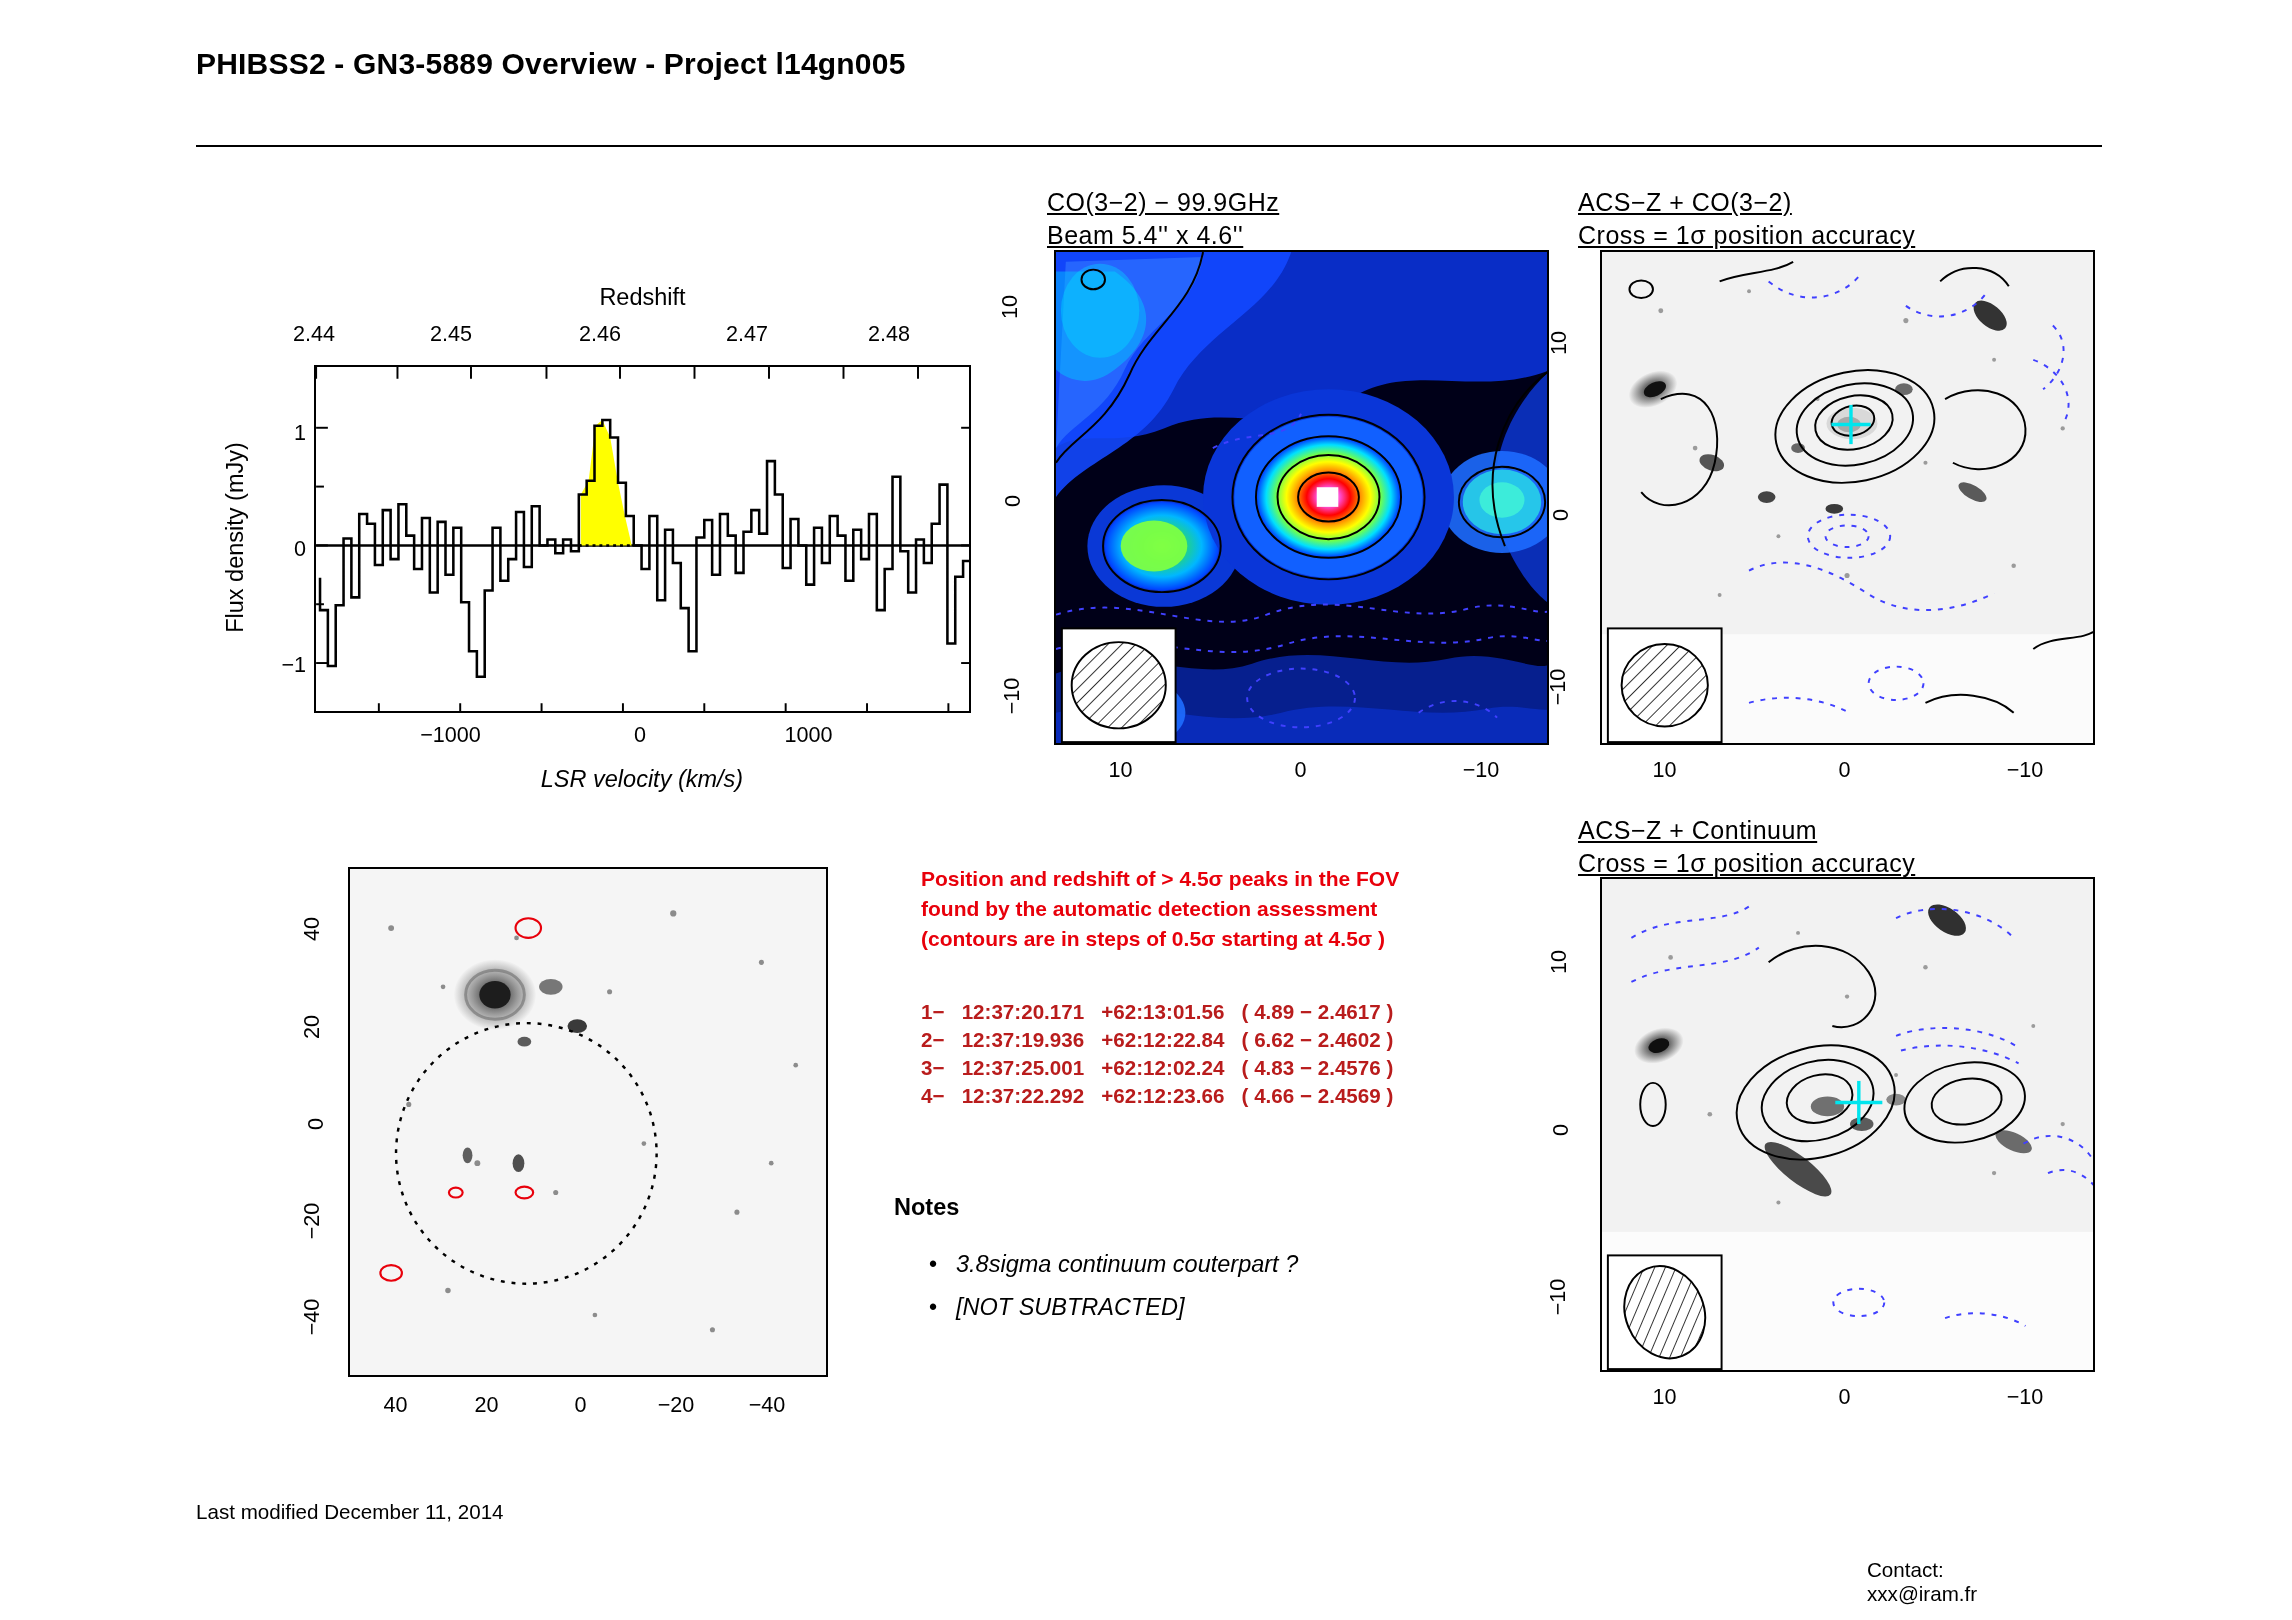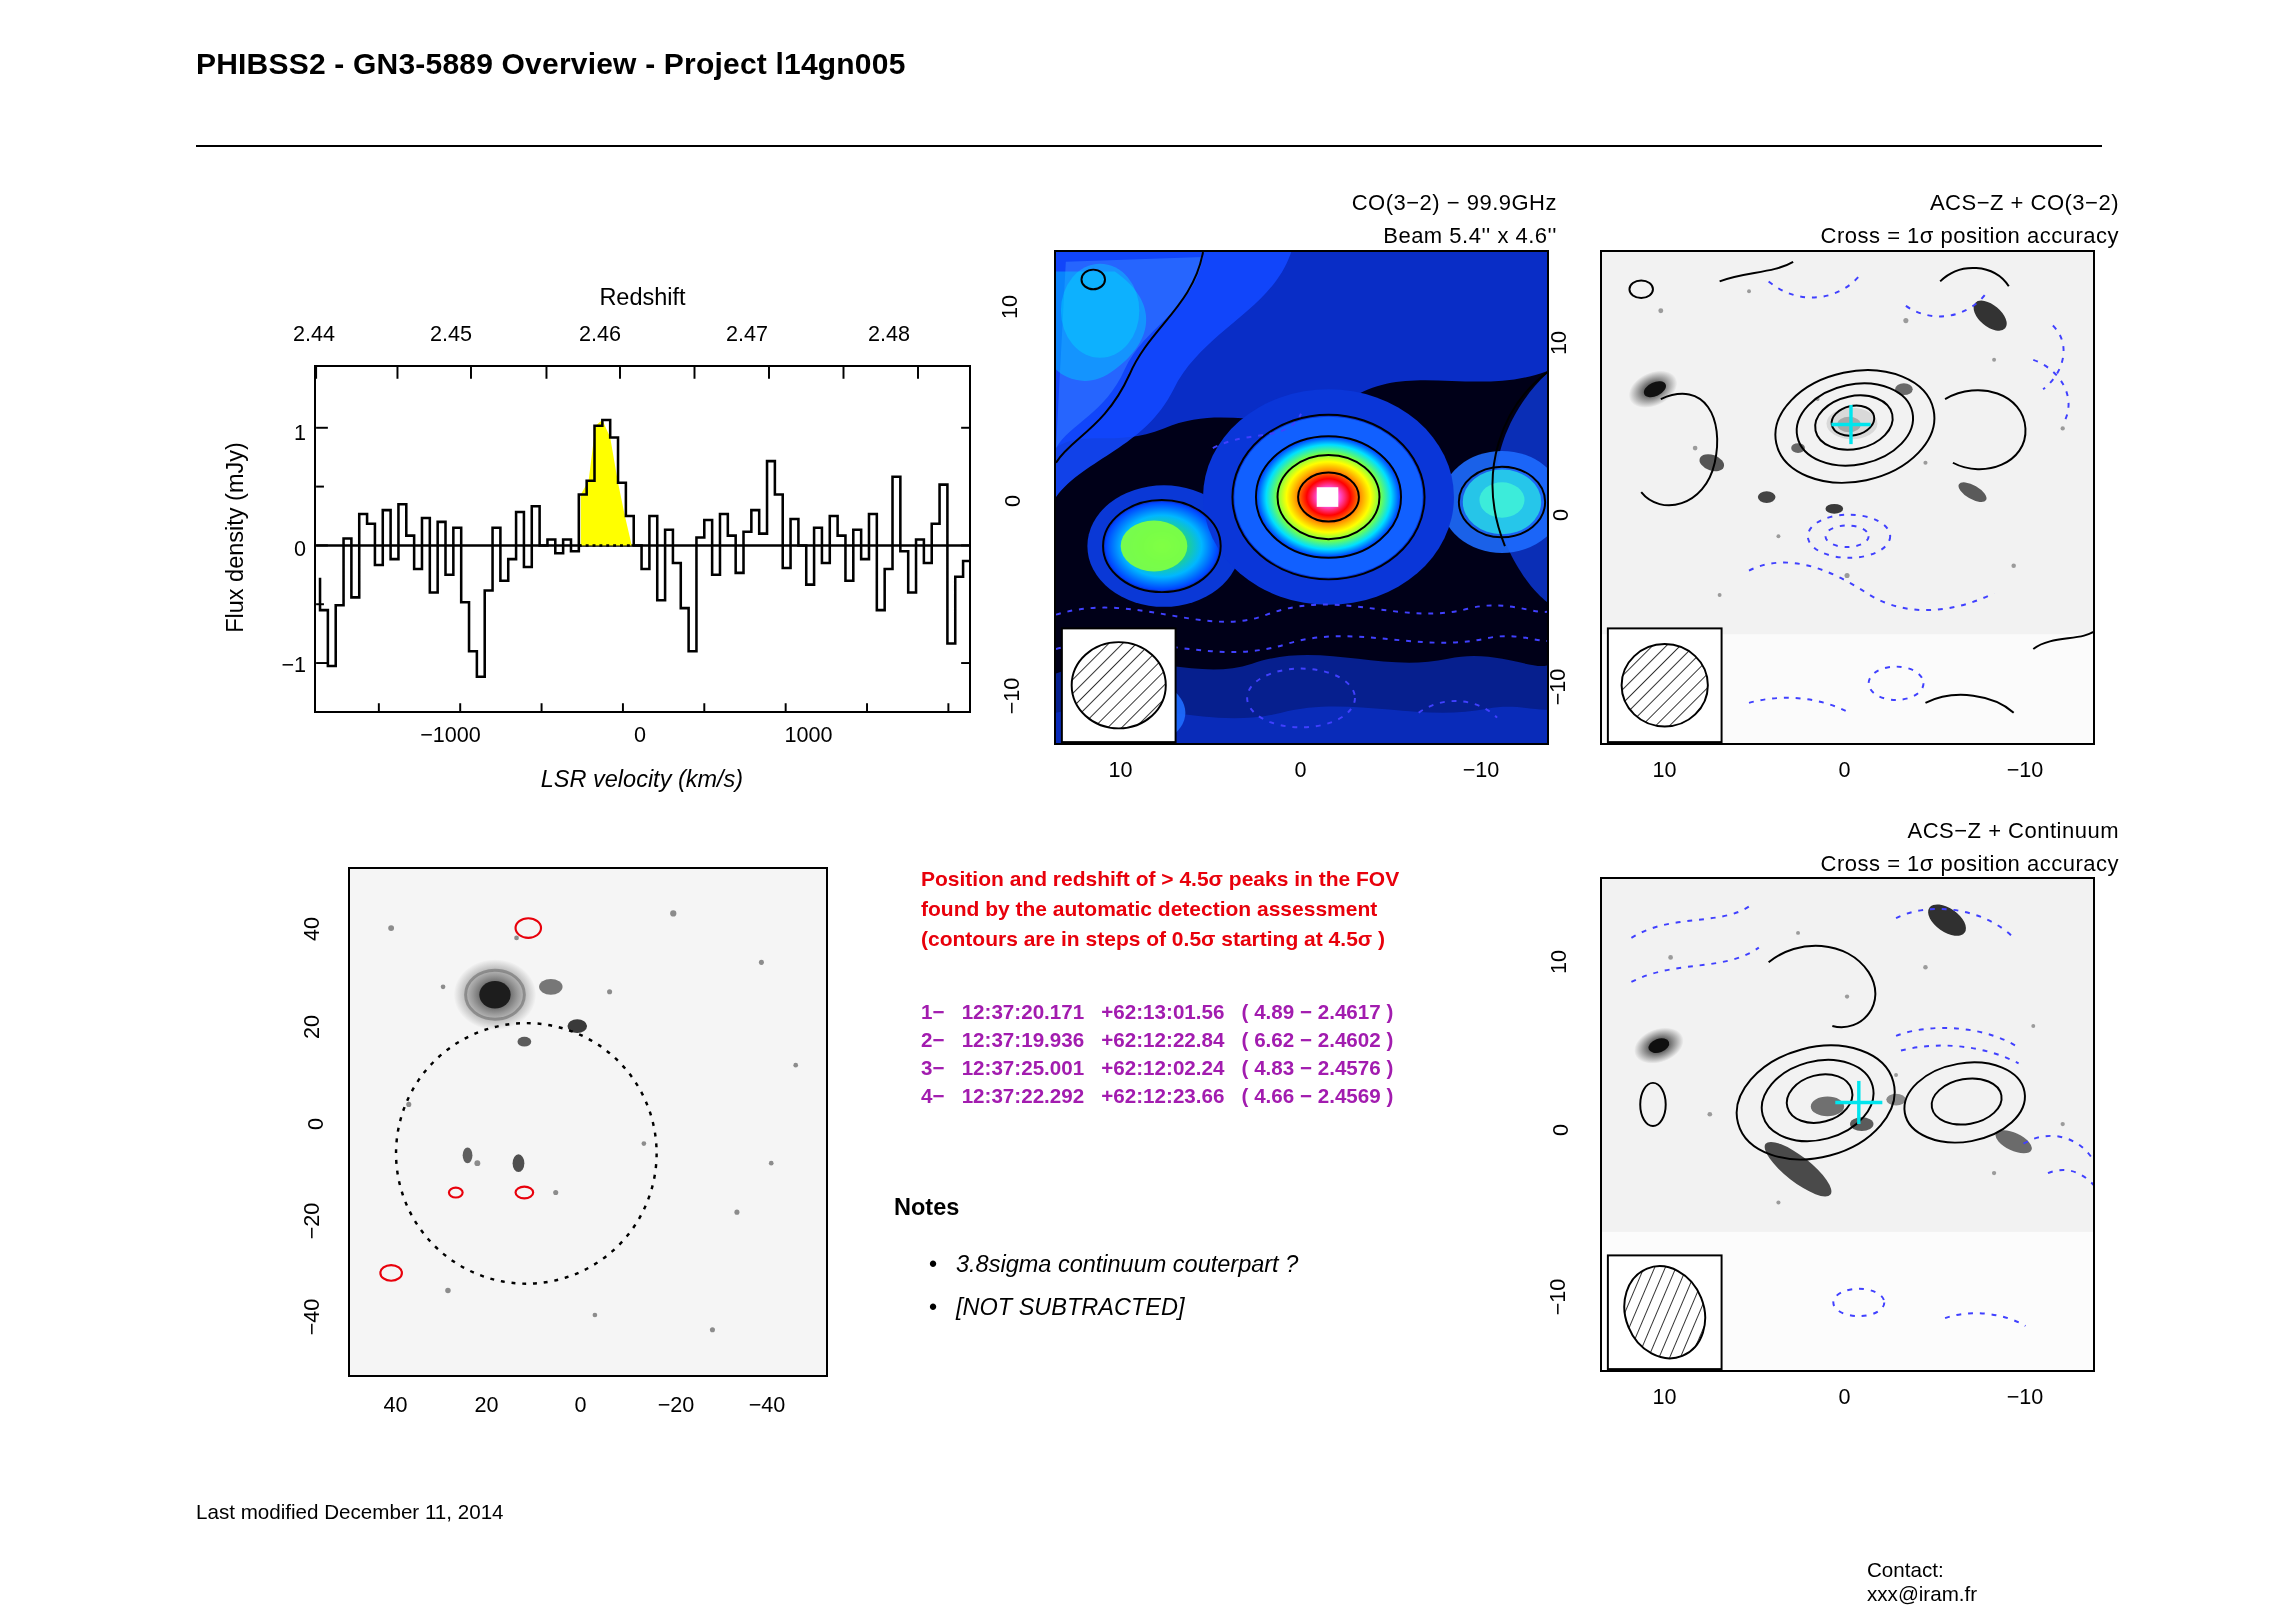--- a/index.html
+++ b/index.html
@@ -46,25 +46,26 @@
   #footer-right {
     position: absolute;
     left: 1867px;
     top: 1558px;
     font-size: 20.6px;
   }
 
   
   .plot-title {
     position: absolute;
-    text-align: right;
-    font-size: 22px;
+    text-align: left;
+    font-size: 25px;
     line-height: 33px;
     letter-spacing: 0.5px;
     white-space: pre-line;
+    text-decoration: underline;
   }
   .axis-box {
     position: absolute;
     border: 2px solid #000;
     box-sizing: border-box;
     background: #fff;
     overflow: hidden;
   }
   .tick-lab {
     position: absolute;
@@ -112,21 +113,21 @@
     color: #e8000b;
     font-size: 21px;
     line-height: 30px;
     font-weight: bold;
   }
   #detect-list {
     position: absolute;
     left: 921px;
     top: 998px;
     width: 608px;
-    color: #a21caf;
+    color: #b91c1c;
     font-size: 20.6px;
     line-height: 28px;
     font-weight: bold;
     font-family: "Liberation Sans", sans-serif;
   }
   .det-row { white-space: pre; }
   #notes-header {
     position: absolute;
     left: 894px;
     top: 1194px;

